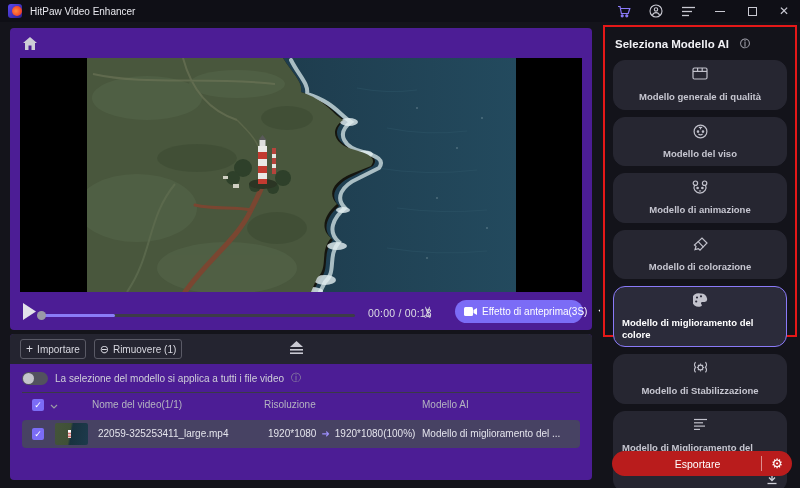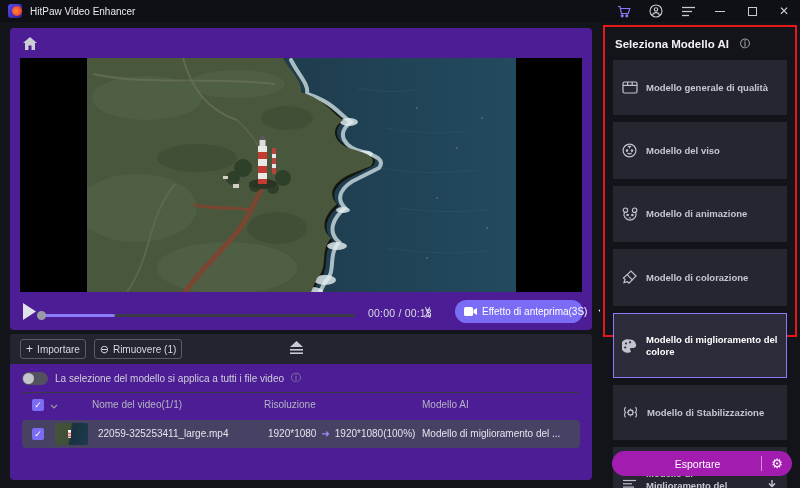--- a/index.html
+++ b/index.html
@@ -102,30 +102,30 @@
   .row-model { position:absolute; left:400px; top:8px; }
 
   
   .sidebar { position:absolute; left:600px; top:22px; width:200px; height:466px; background:#13131a; }
   .annotation-box { position:absolute; left:3px; top:3px; width:194px; height:312px;
     border:2px solid #e41818; }
   .model-inner { position:absolute; inset:2px; padding:6px 6px 0 6px; }
   .model-title { display:flex; align-items:center; gap:11px; font-size:11.5px; font-weight:bold;
     color:#f2f2f6; margin:2px 0 9px 2px; }
   .model-item { position:relative; display:flex; align-items:center; gap:8px;
-    background:#262631; border:1px solid #262631; border-radius:0;
-    padding:20px 8px; margin-bottom:7px; min-height:26px; cursor:default; }
+    background:#262631; border:1px solid #262631; border-radius:12px;
+    padding:6px 8px; margin-bottom:7px; min-height:26px; cursor:default;flex-direction:column; }
   .model-item .mi-icon { flex:0 0 16px; color:#c2c2cc; display:flex; }
   .model-item .mi-label { font-size:9.5px; font-weight:bold; color:#c6c6d0; line-height:11.5px; }
   .model-item.selected { border-color:#8a7af8; background:#2b2b3a; }
   .model-item.selected .mi-label { color:#ffffff; }
   .model-item .dl { margin-left:auto; color:#d2d2da; display:flex; }
 
   .export-btn { position:absolute; left:12px; top:429px; width:180px; height:25px;
-    background:#a21caf; border-radius:13px; display:flex; align-items:center; color:#fff; }
+    background:#b91c1c; border-radius:13px; display:flex; align-items:center; color:#fff; }
   .export-btn .exp-label { flex:1; text-align:center; font-size:10.5px; padding-left:22px; }
   .export-btn .exp-sep { width:1px; height:15px; background:rgba(255,255,255,.5); }
   .export-btn .gear { width:30px; text-align:center; font-size:13px; line-height:25px; }
 </style>
 </head>
 <body>
 
 <div class="window">
 
   <div class="titlebar">

